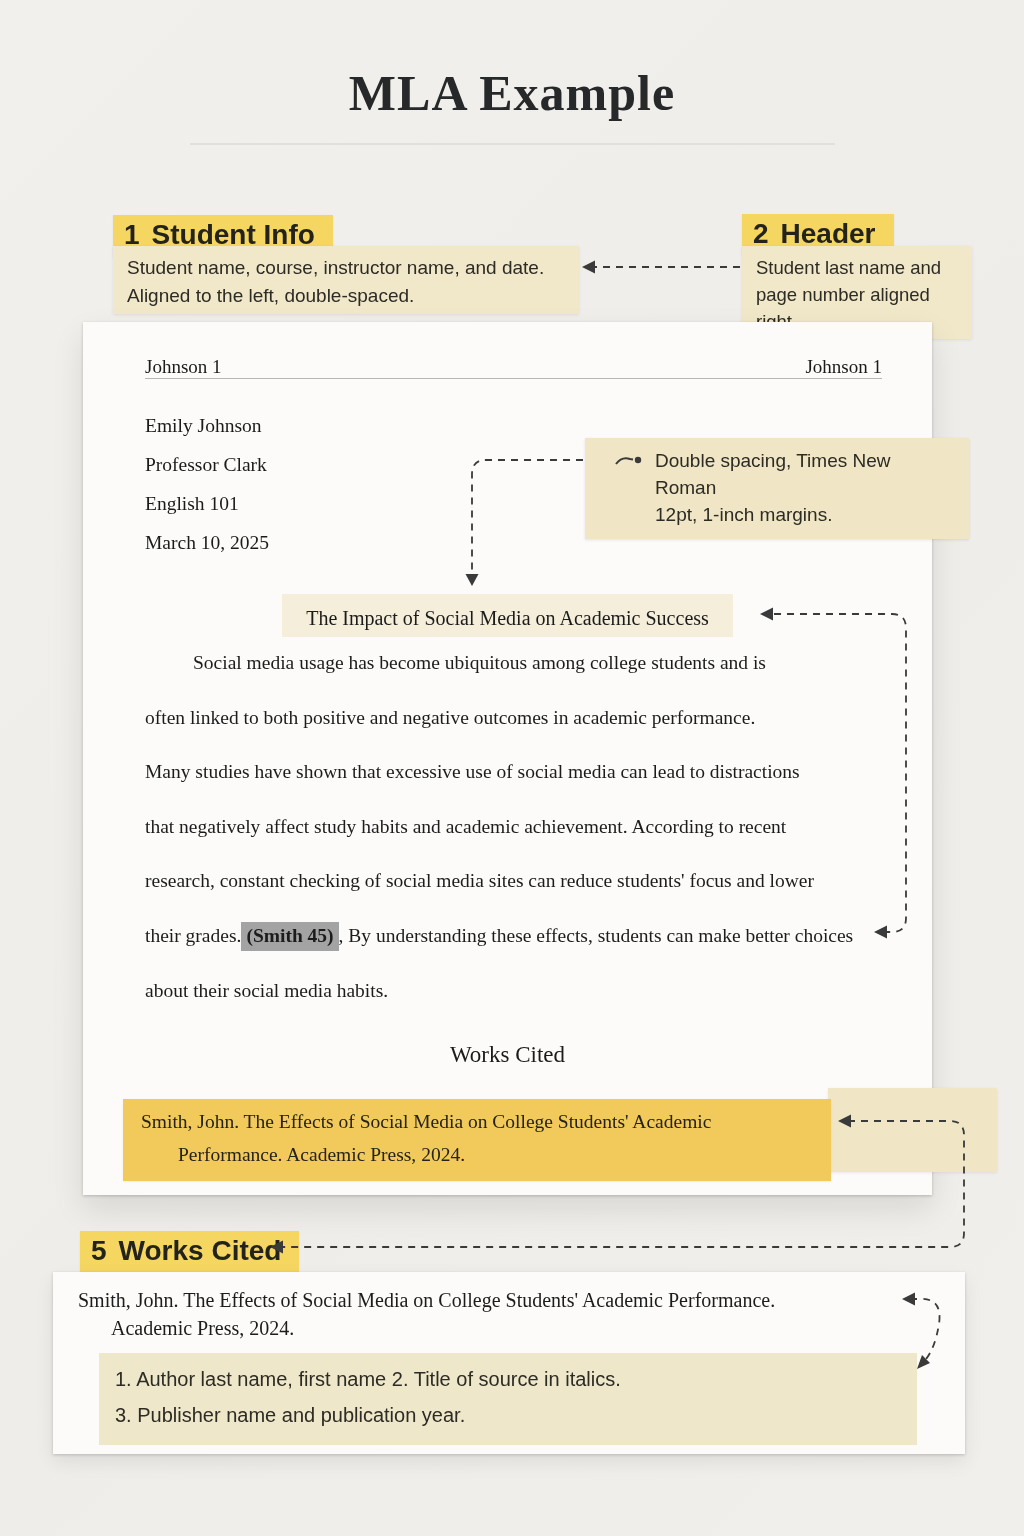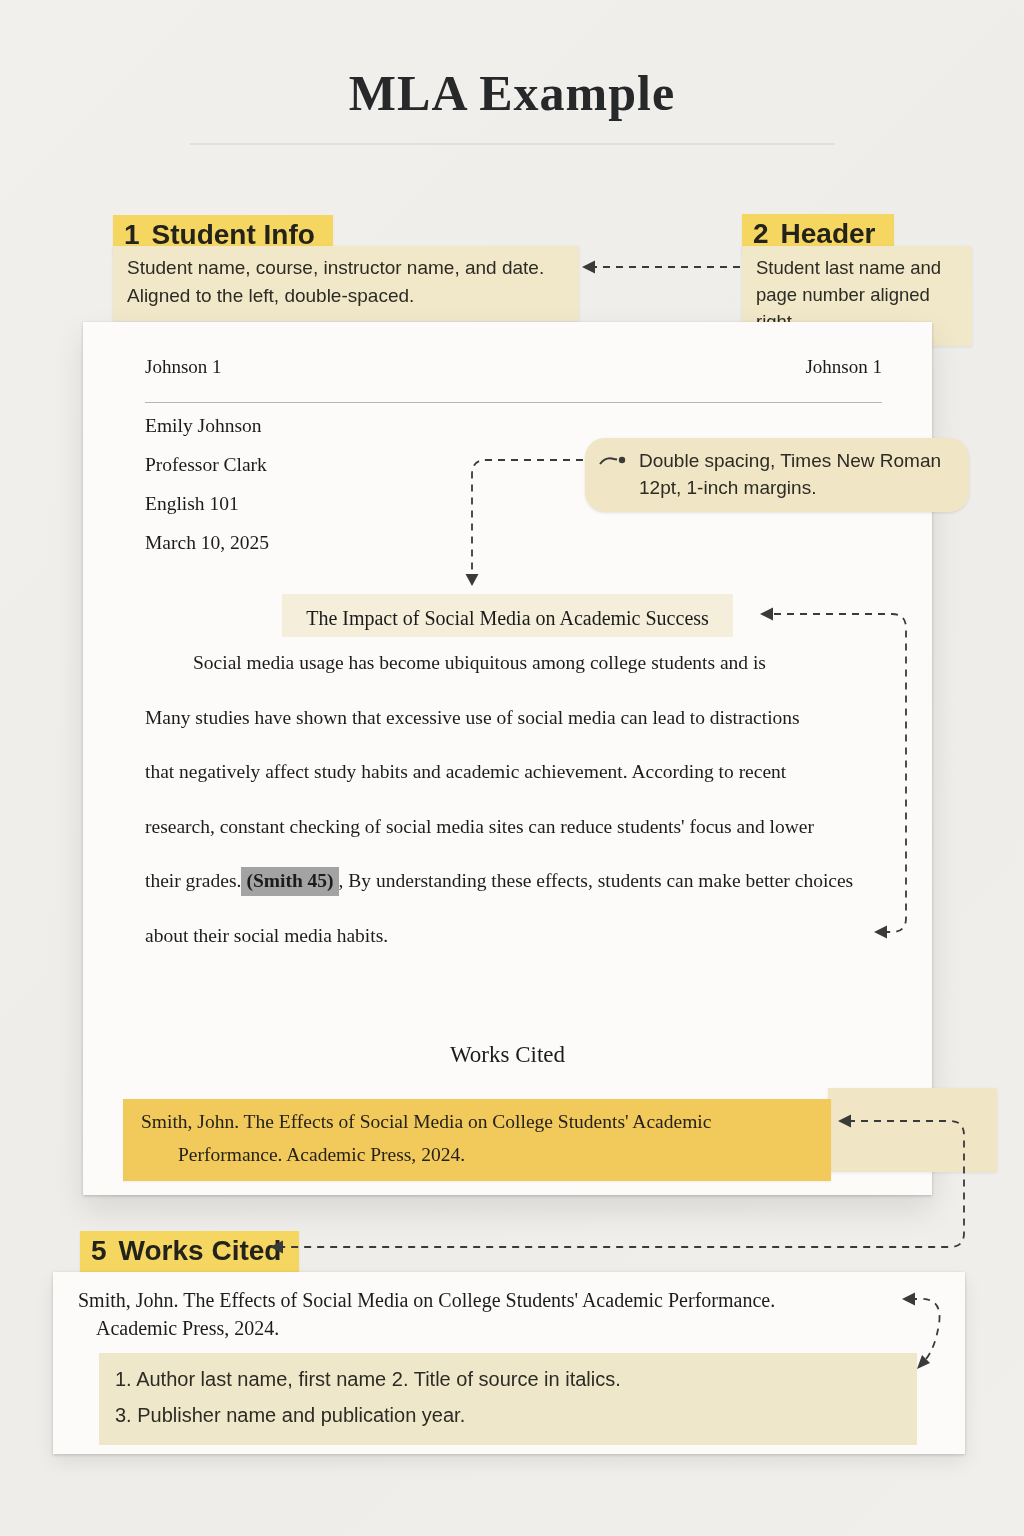--- a/index.html
+++ b/index.html
@@ -26,33 +26,33 @@
   .chip {
     position:absolute; background:#f5d661; color:#23231c;
     font-size:28px; font-weight:600;
     padding:4px 18px 6px 11px; white-space:nowrap;
     box-shadow:0 1px 2px rgba(0,0,0,.07);
   }
   .chip b { font-weight:700; margin-right:12px; }
   
   .note {
     position:absolute; background:#f1e7c9; color:#2c2b24;
-    font-size:19px; line-height:28px; padding:8px 14px 11px;
+    font-size:19px; line-height:28px; padding:8px 14px 4px;
     box-shadow:0 1px 3px rgba(0,0,0,.08);
   }
   
   .page {
     position:absolute; left:83px; top:322px; width:849px; height:873px;
     background:#fcfbf9;
     box-shadow:0 1px 3px rgba(0,0,0,.2), 0 14px 30px rgba(0,0,0,.10);
     font-family:"Liberation Serif","DejaVu Serif",serif; color:#1b1b1b;
   }
   .page-header {
     display:flex; justify-content:space-between;
-    margin:34px 50px 0 62px; padding-bottom:24px;
+    margin:34px 50px 0 62px; padding-bottom:0;
     border-bottom:1.5px solid #b9b6b1;
     font-size:19px;
   }
   .student-info {
     position:absolute; left:62px; top:84px;
     font-size:19.5px; line-height:39px; white-space:nowrap;
   }
   .paper-title-row {
     position:absolute; top:272px; left:0; width:100%; text-align:center;
   }
@@ -85,35 +85,34 @@
   .gold-cite .l2 { padding-left:55px; white-space:nowrap; }
   .cream-tail {
     position:absolute; left:828px; top:1088px; width:169px; height:84px;
     background:#f0e6c6; z-index:2; box-shadow:0 1px 3px rgba(0,0,0,.08);
   }
   
   .spacing-note {
     position:absolute; left:585px; top:438px; width:384px;
     background:#f0e6c6; z-index:4;
     font-size:19px; line-height:27px; color:#2c2b24;
-    padding:9px 14px 11px 14px;
+    padding:9px 14px 11px 30px;
     box-shadow:0 1px 3px rgba(0,0,0,.1);
-    border-radius:20px;
   }
   .spacing-note .row { display:flex; align-items:flex-start; gap:12px; }
   .leader-icon { flex:0 0 auto; margin-top:7px; }
   
   .bottom-panel {
     position:absolute; left:53px; top:1272px; width:912px; height:182px;
     background:#fcfbf9;
     box-shadow:0 1px 3px rgba(0,0,0,.18), 0 8px 18px rgba(0,0,0,.08);
     font-family:"Liberation Serif","DejaVu Serif",serif; color:#1c1c1c;
   }
   .bp-cite1 { margin:17px 0 0 25px; font-size:20px; white-space:nowrap; }
-  .bp-cite2 { margin:5px 0 0 43px; font-size:20px; }
+  .bp-cite2 { margin:5px 0 0 58px; font-size:20px; }
   .bp-notes {
     margin:13px 0 0 46px; width:818px; background:#efe7ca;
     font-family:"Liberation Sans","DejaVu Sans",sans-serif;
     font-size:20px; line-height:36px; color:#2c2b24;
     padding:8px 16px 12px;
   }
   .serif-it { }
   
   #connectors {
     position:absolute; left:0; top:0; width:1024px; height:1536px;
@@ -156,20 +155,21 @@
       <div>English 101</div>
       <div>March 10, 2025</div>
     </div>
 
     <div class="paper-title-row">
       <span class="paper-title">The Impact of Social Media on Academic Success</span>
     </div>
 
     <div class="body-text">
       <div class="ln indent">Social media usage has become ubiquitous among college students and is</div>
+      <div class="ln">often linked to both positive and negative outcomes in academic performance.</div>
       <div class="ln">Many studies have shown that excessive use of social media can lead to distractions</div>
       <div class="ln">that negatively affect study habits and academic achievement. According to recent</div>
       <div class="ln">research, constant checking of social media sites can reduce students' focus and lower</div>
       <div class="ln"><span>their grades.</span><span class="smith-highlight">(Smith 45)</span><span>, By understanding these effects, students can make better choices</span></div>
       <div class="ln">about their social media habits.</div>
     </div>
 
     <div class="wc-heading">Works Cited</div>
   </div>
 

